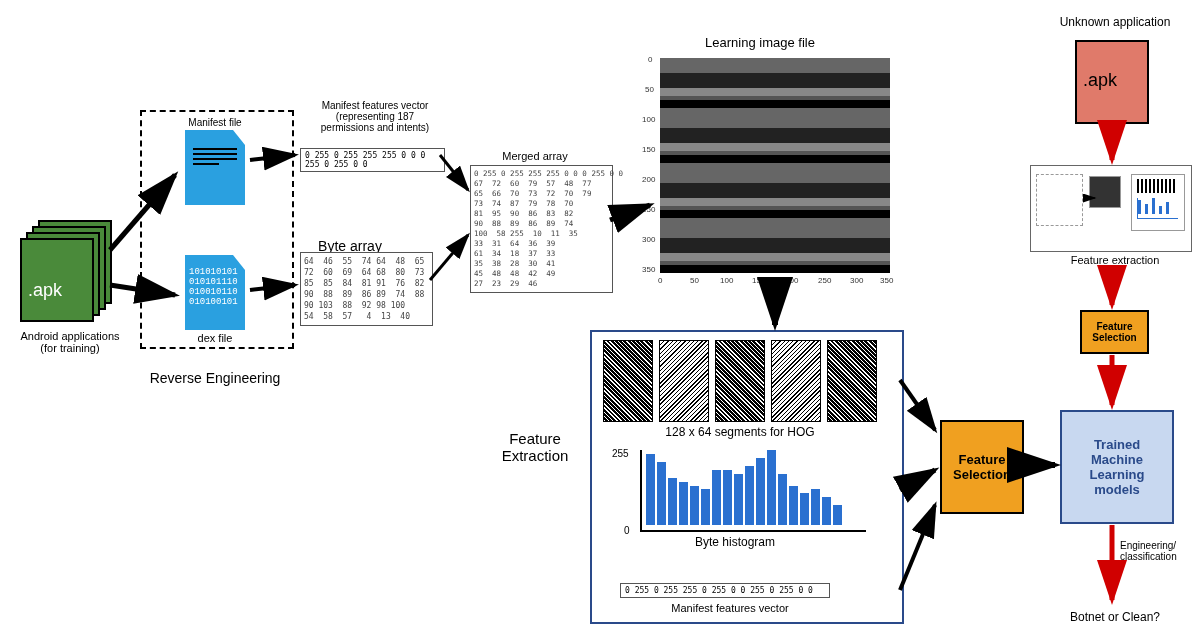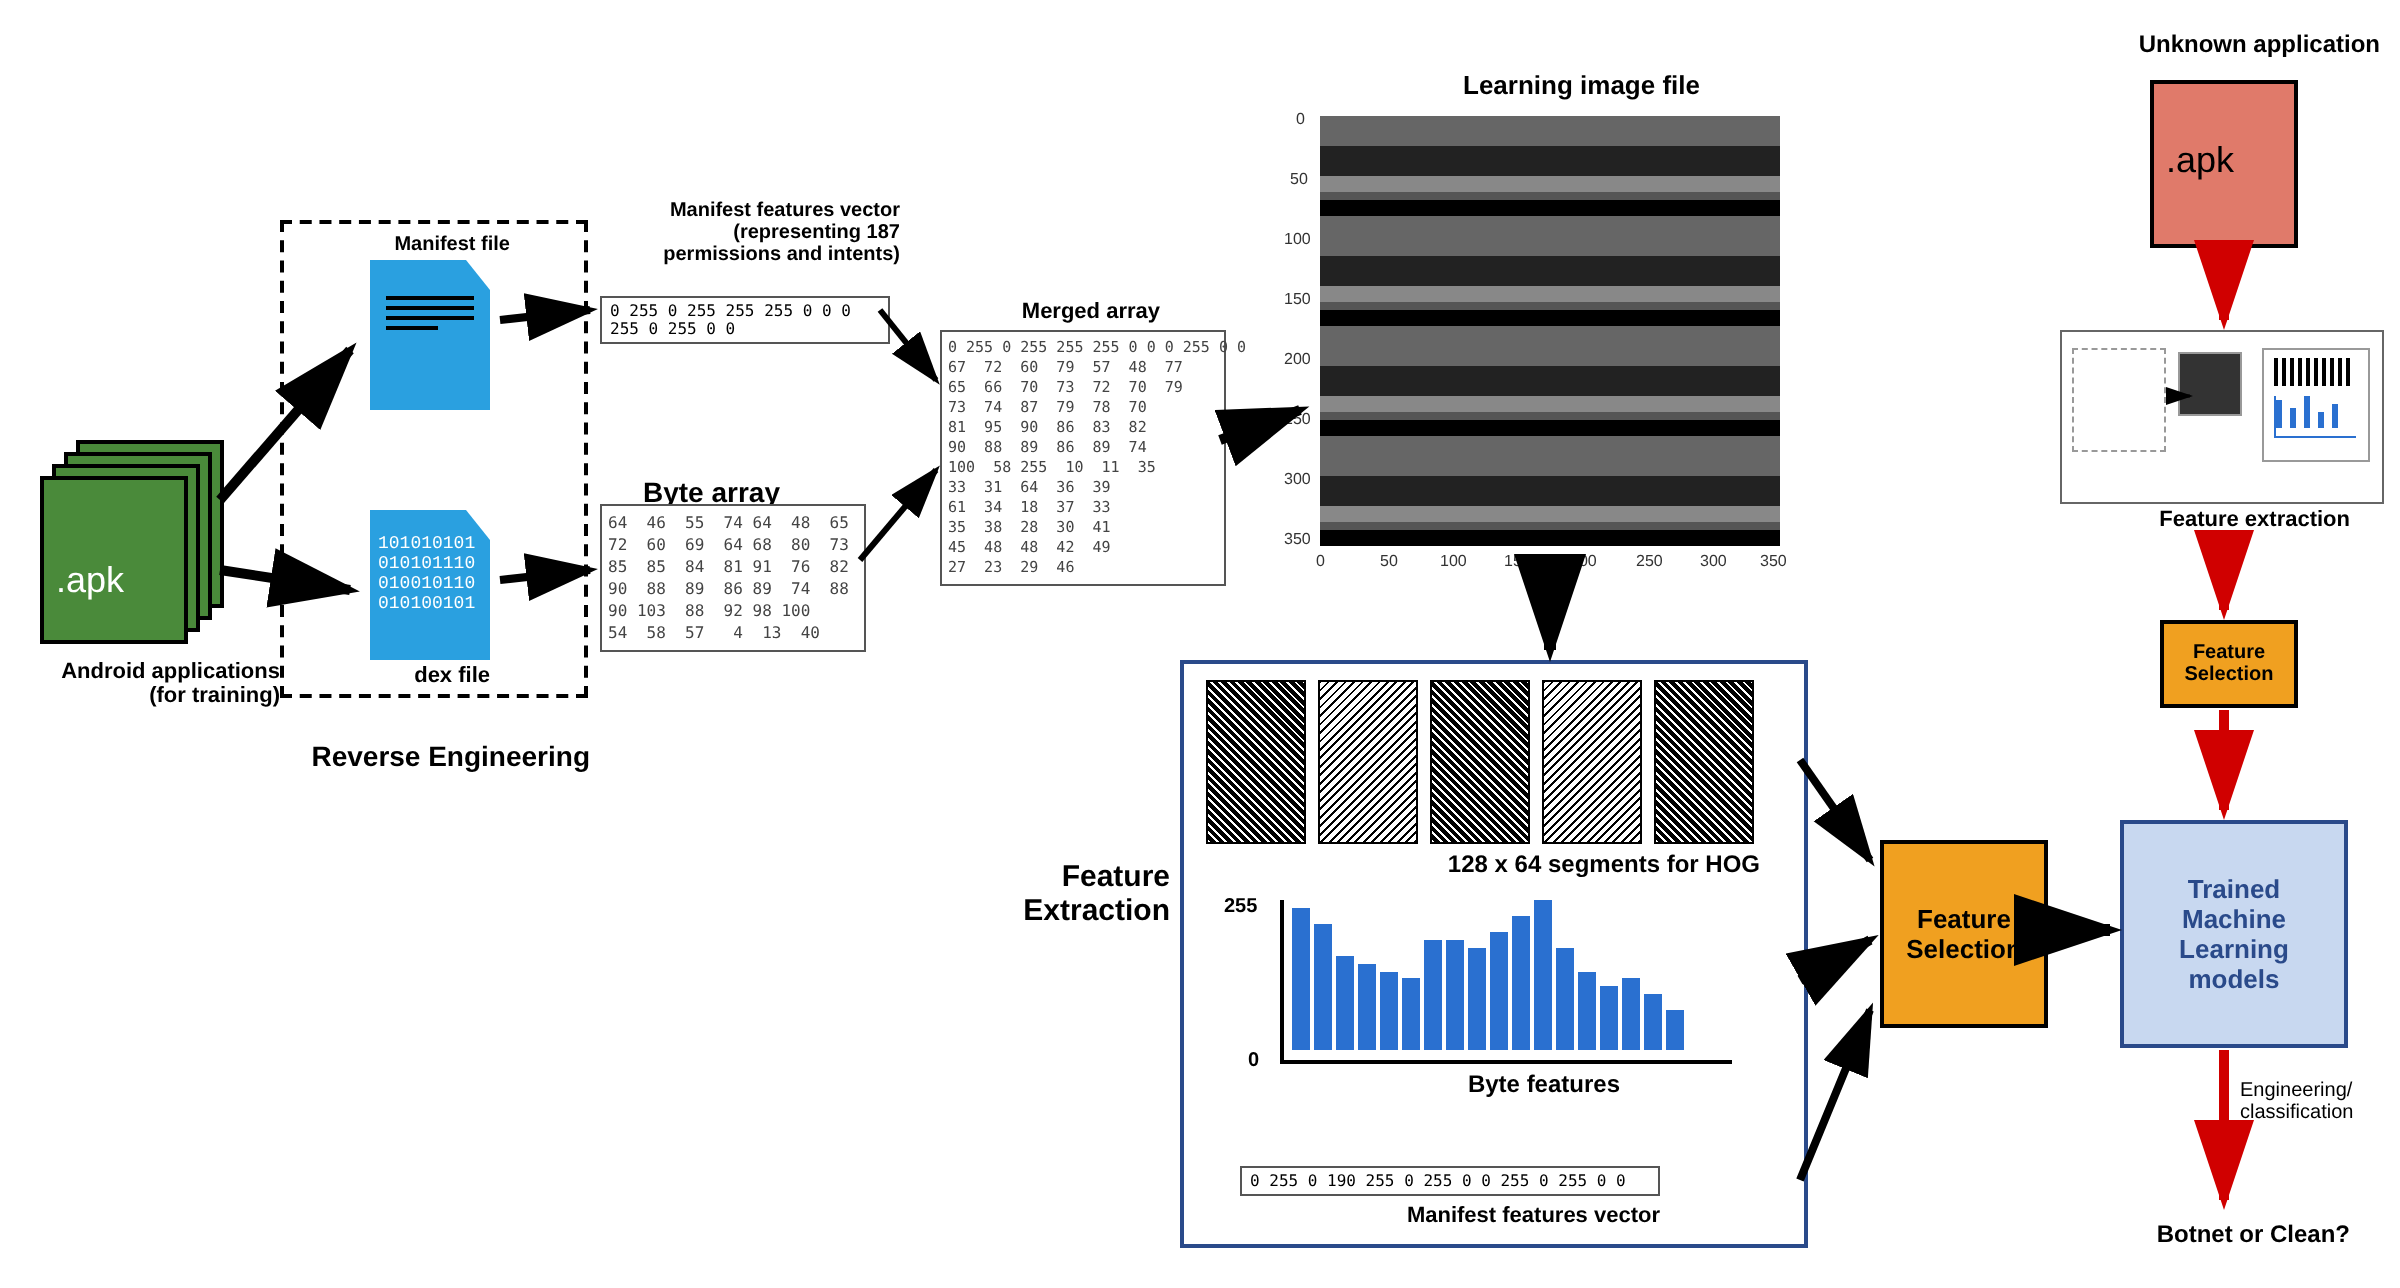--- a/index.html
+++ b/index.html
@@ -1,16 +1,16 @@
 <!DOCTYPE html>
 <html><head>
 <meta charset="utf-8">
 <style>
 body{margin:0;font-family:Arial,sans-serif;font-size:11px;color:#000;background:#fff;width:1200px;height:644px;position:relative}
-.lbl{font-weight:bold;text-align:right;position:absolute}
+.lbl{font-weight:normal;text-align:center;position:absolute}
 .box-dashed{border:2px dashed #000;position:absolute}
 .box-solid{border:1px solid #666;position:absolute;background:#fff}
 .box-solid2{border:2px solid #2a4a8a;position:absolute;background:#fff}
 .apk-stack{position:absolute}
 .apk-card{width:70px;height:80px;background:#4a8a3a;border:2px solid #000;position:absolute}
 .apk-card.red{background:#e07a6a}
 .apk-text{color:#fff;font-size:18px;position:absolute;top:40px;left:6px}
 .file-icon{width:60px;height:75px;background:#2aa0e0;position:absolute;clip-path:polygon(0 0,80% 0,100% 20%,100% 100%,0 100%)}
 .dex-text{color:#fff;font-size:9px;font-family:Liberation Mono, monospace;line-height:10px;padding:12px 4px}
 .manifest-lines{padding:18px 8px}
@@ -118,23 +118,23 @@
 
 <div style="position:absolute;left:600px;top:340px">
   <div class="hog-seg"></div><div class="hog-seg inv"></div><div class="hog-seg"></div><div class="hog-seg inv"></div><div class="hog-seg"></div>
 </div>
 <div class="lbl" style="left:600px;top:425px;width:280px;font-size:12px">128 x 64 segments for HOG</div>
 
 <div class="histogram" style="left:640px;top:450px;width:220px;height:80px;padding-left:4px">
 <div class="bar" style="height: 71.0526px;"></div><div class="bar" style="height: 63.1579px;"></div><div class="bar" style="height: 47.3684px;"></div><div class="bar" style="height: 43.4211px;"></div><div class="bar" style="height: 39.4737px;"></div><div class="bar" style="height: 35.5263px;"></div><div class="bar" style="height: 55.2632px;"></div><div class="bar" style="height: 55.2632px;"></div><div class="bar" style="height: 51.3158px;"></div><div class="bar" style="height: 59.2105px;"></div><div class="bar" style="height: 67.1053px;"></div><div class="bar" style="height: 75px;"></div><div class="bar" style="height: 51.3158px;"></div><div class="bar" style="height: 39.4737px;"></div><div class="bar" style="height: 31.5789px;"></div><div class="bar" style="height: 35.5263px;"></div><div class="bar" style="height: 27.6316px;"></div><div class="bar" style="height: 19.7368px;"></div></div>
 <div class="lbl" style="left:612px;top:448px;font-size:10px">255</div>
 <div class="lbl" style="left:624px;top:525px;font-size:10px">0</div>
-<div class="lbl" style="left:660px;top:535px;width:150px;font-size:12px">Byte features</div>
-
-<div class="feature-vec" style="left:620px;top:583px;width:200px">0 255 0 190 255 0 255 0 0 255 0 255 0 0</div>
+<div class="lbl" style="left:660px;top:535px;width:150px;font-size:12px">Byte histogram</div>
+
+<div class="feature-vec" style="left:620px;top:583px;width:200px">0 255 0 255 255 0 255 0 0 255 0 255 0 0</div>
 <div class="lbl" style="left:630px;top:602px;width:200px;font-size:11px">Manifest features vector</div>
 
 <div class="orange-box" style="left:940px;top:420px;width:80px;height:90px;font-size:13px">
   <span style="white-space:pre-line">Feature
 Selection</span>
 </div>
 
 <div class="blue-box" style="left:1060px;top:410px;width:110px;height:110px;font-size:13px">
   <span style="white-space:pre-line">Trained
 Machine

